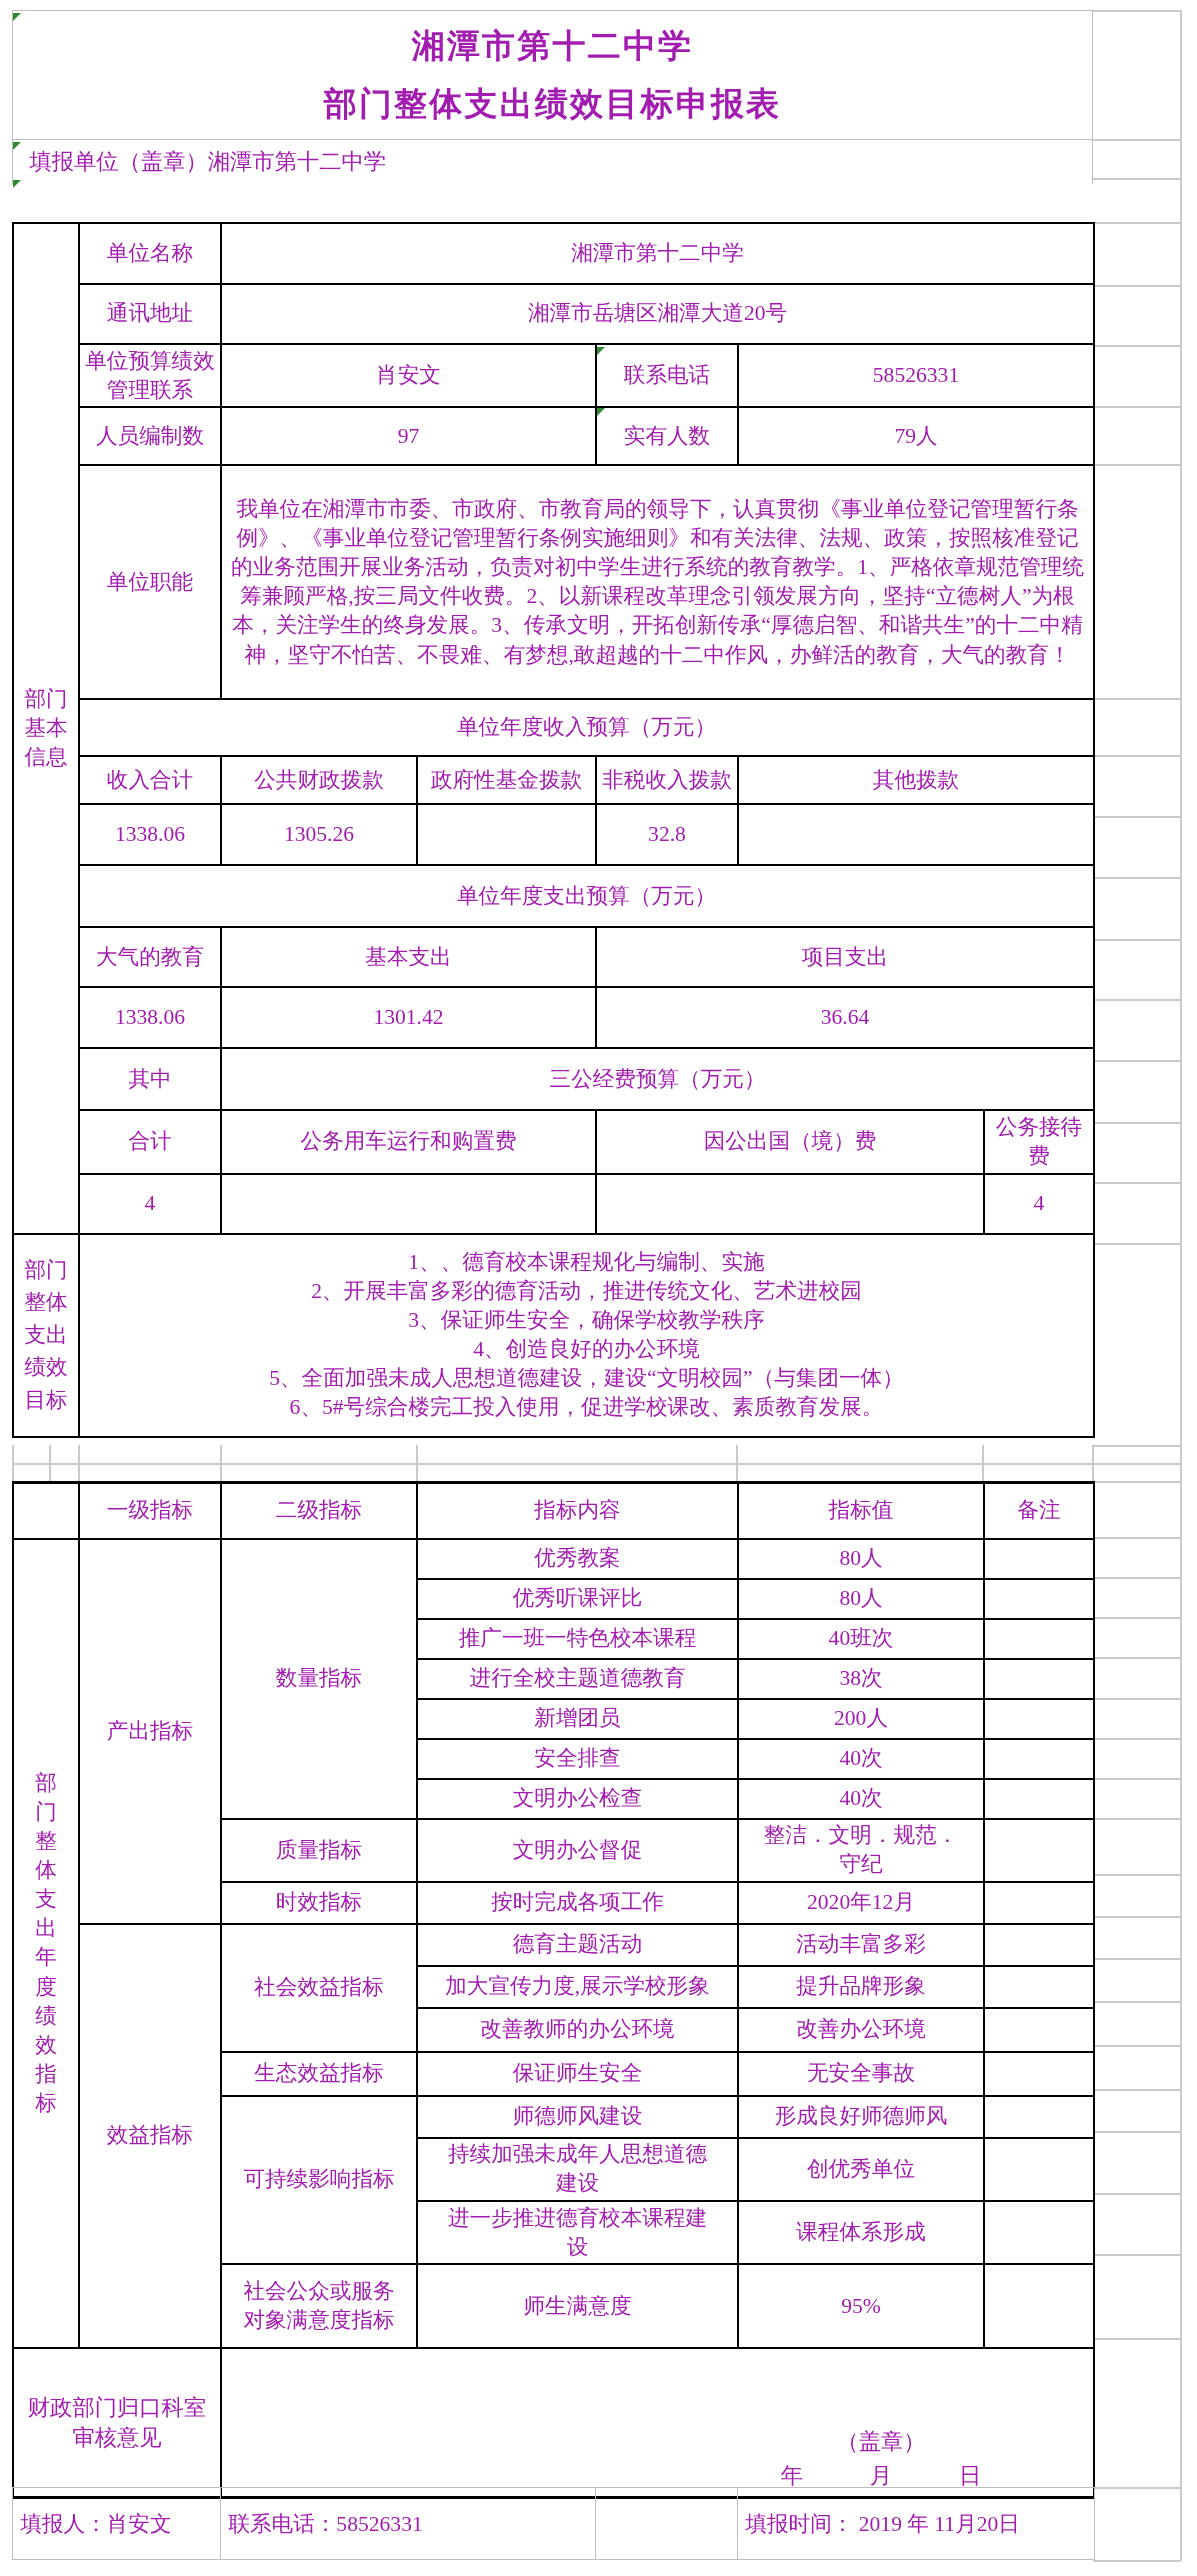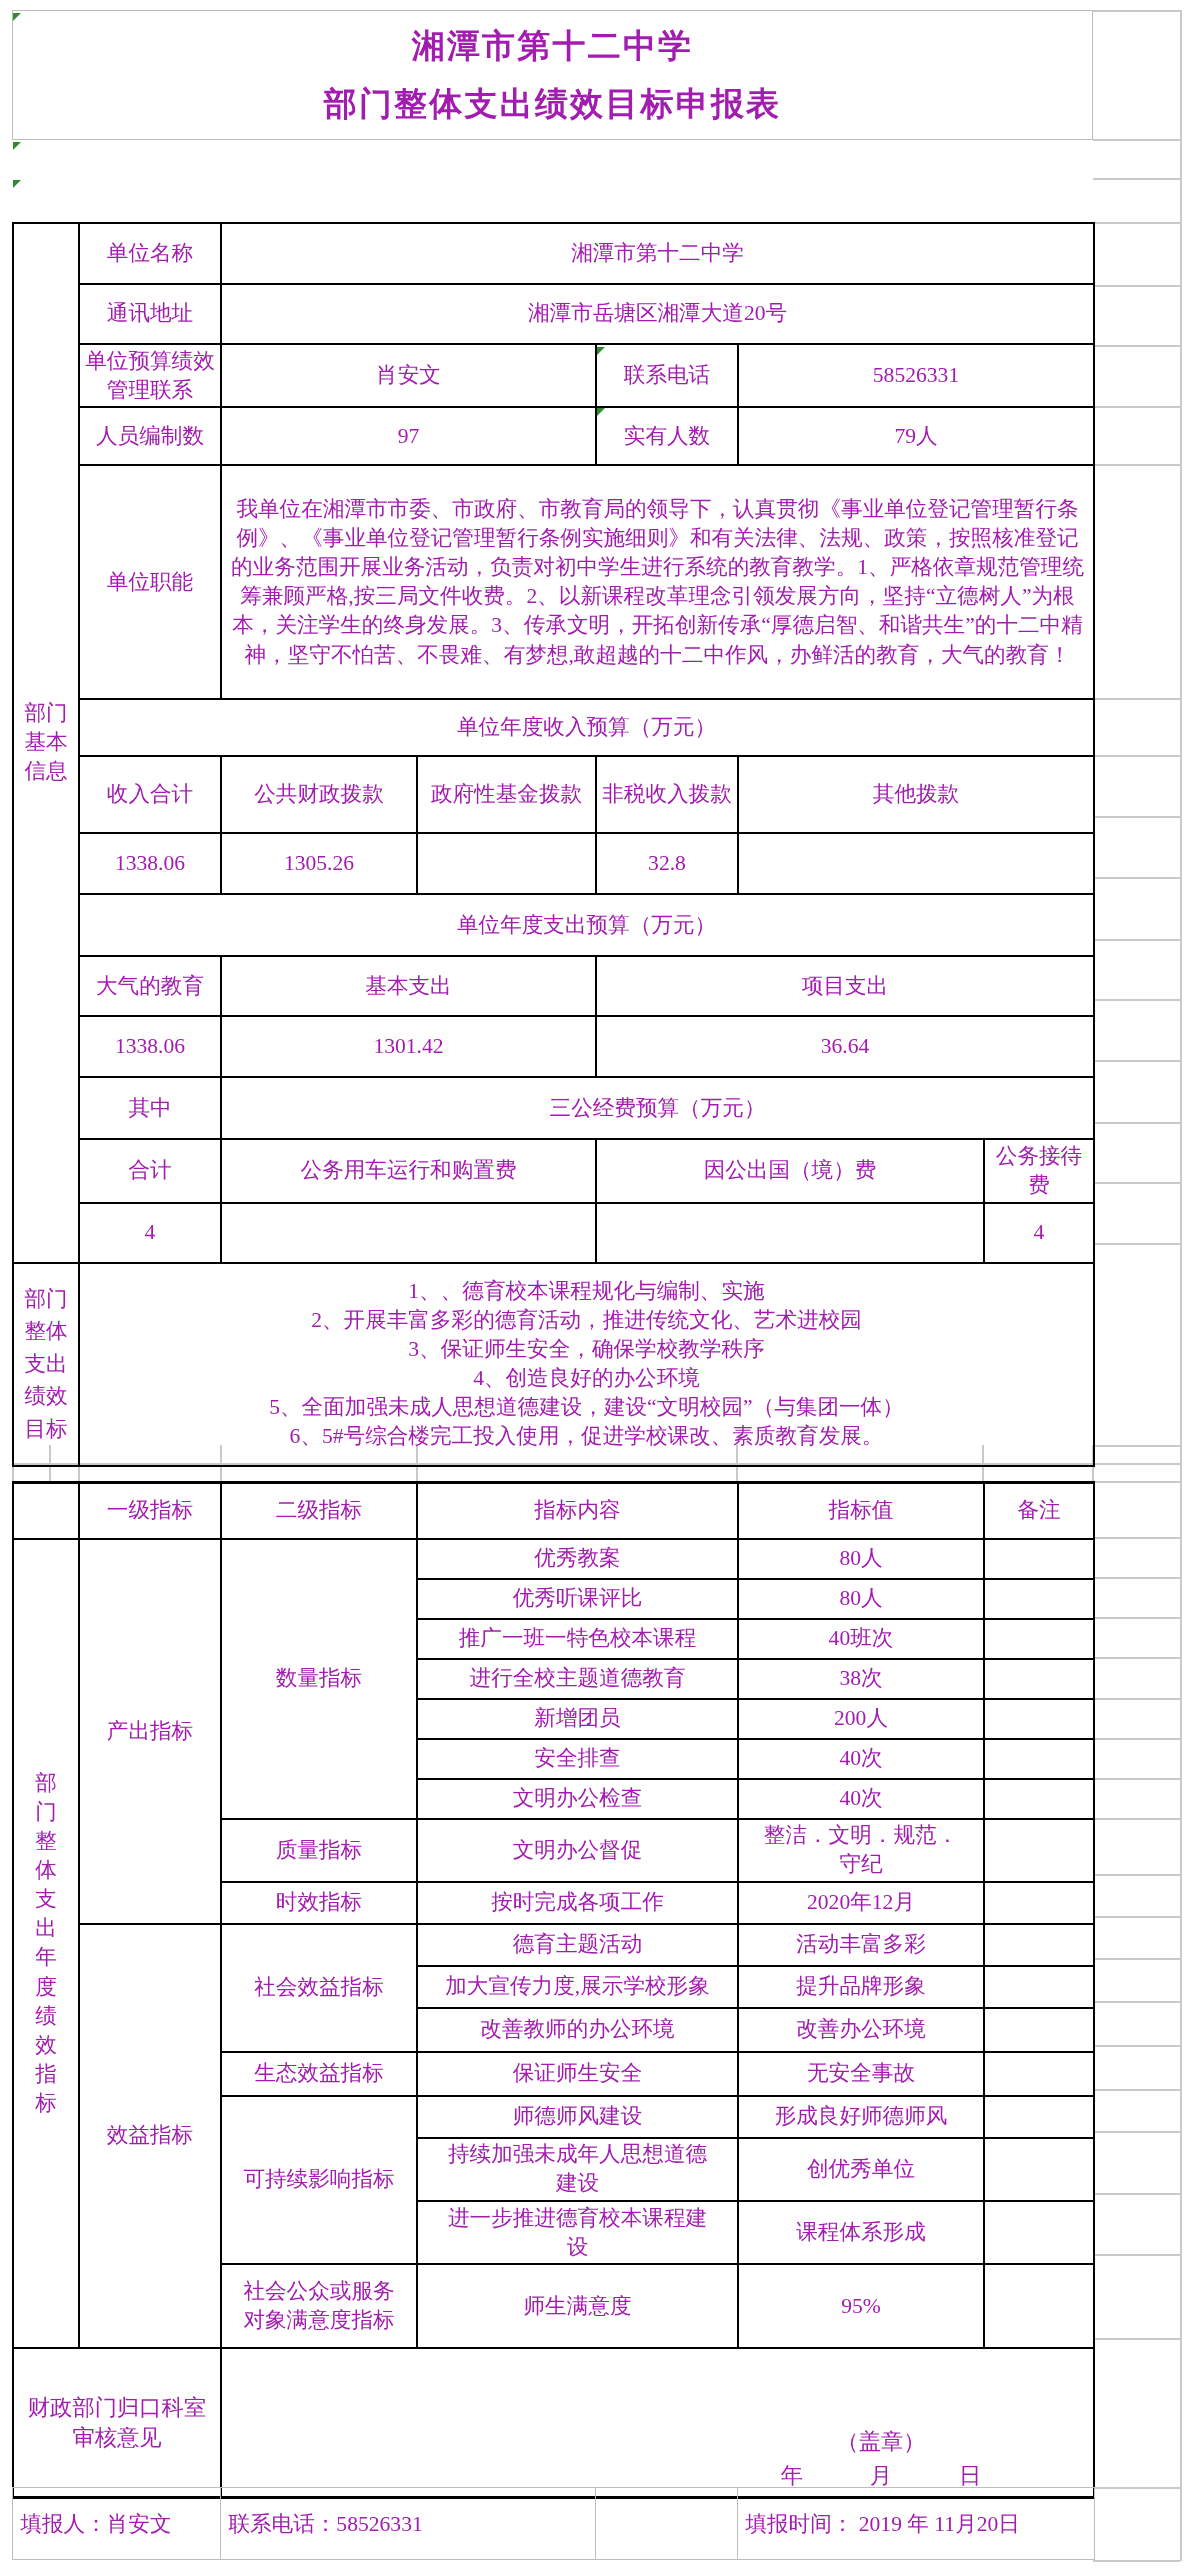--- a/index.html
+++ b/index.html
@@ -139,20 +139,23 @@
   <div class="gtri" style="left:13.4px;top:142px;"></div>
   <div class="gtri" style="left:13.4px;top:180px;"></div>
   <div class="gtri" style="left:597px;top:347px;"></div>
   <div class="gtri" style="left:597px;top:408px;"></div>
 
   <div class="title-block">
     <div class="trow trow1">
       <div class="tl">湘潭市第十二中学</div>
       <div class="tl">部门整体支出绩效目标申报表</div>
     </div>
+    <div class="trow trow3">
+      <div class="unit">填报单位（盖章）湘潭市第十二中学</div>
+    </div>
   </div>
 
   <table class="blacktab t1">
     <colgroup>
       <col style="width:66px">
         <col style="width:142px">
         <col style="width:196px">
       <col style="width:179px">
         <col style="width:142px">
         <col style="width:246px">
@@ -182,21 +185,21 @@
       <td>实有人数</td>
       <td colspan="2">79人</td>
     </tr>
     <tr style="height:234px">
       <td>单位职能</td>
       <td colspan="5" class="leftp">我单位在湘潭市市委、市政府、市教育局的领导下，认真贯彻《事业单位登记管理暂行条例》、《事业单位登记管理暂行条例实施细则》和有关法律、法规、政策，按照核准登记的业务范围开展业务活动，负责对初中学生进行系统的教育教学。1、严格依章规范管理统筹兼顾严格,按三局文件收费。2、以新课程改革理念引领发展方向，坚持“立德树人”为根本，关注学生的终身发展。3、传承文明，开拓创新传承“厚德启智、和谐共生”的十二中精神，坚守不怕苦、不畏难、有梦想,敢超越的十二中作风，办鲜活的教育，大气的教育！</td>
     </tr>
     <tr style="height:57px">
       <td colspan="6">单位年度收入预算（万元）</td>
     </tr>
-    <tr style="height:77px">
+    <tr style="height:48px">
       <td>收入合计</td>
       <td>公共财政拨款</td>
       <td>政府性基金拨款</td>
       <td>非税收入拨款</td>
       <td colspan="2">其他拨款</td>
     </tr>
     <tr style="height:61px">
       <td class="num">1338.06</td>
       <td class="num ra">1305.26</td>
       <td class="num"></td>

